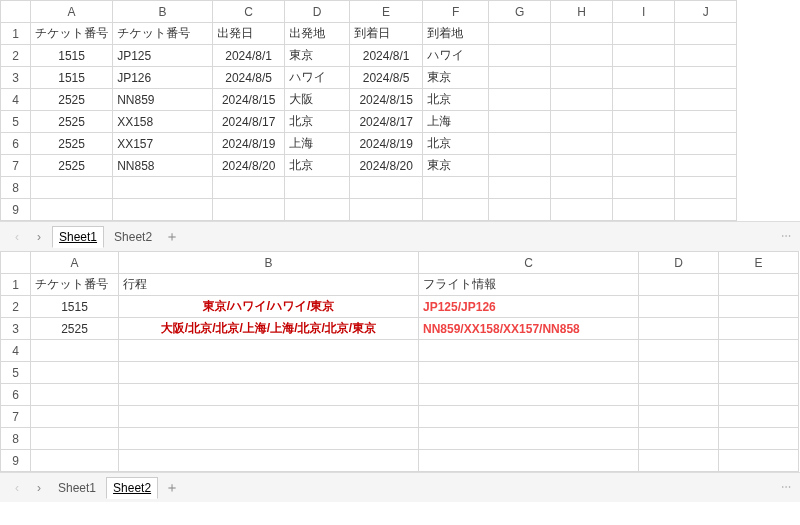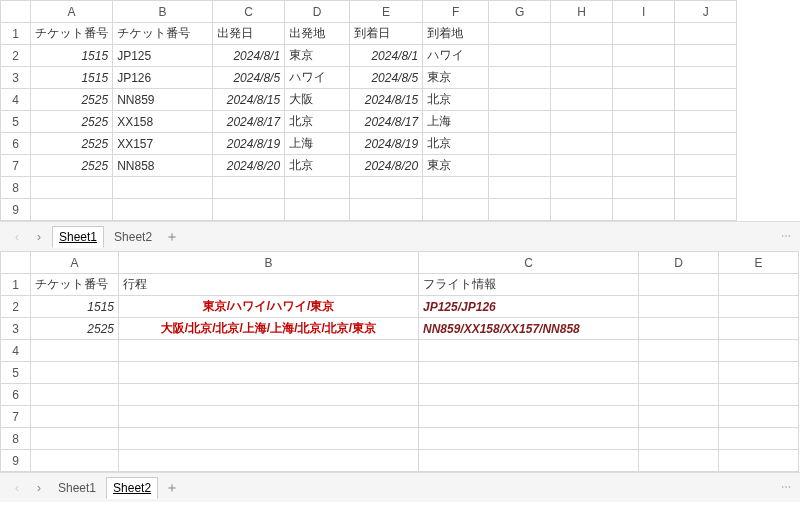--- a/index.html
+++ b/index.html
@@ -41,25 +41,25 @@
     color: #555;
     width: 30px;
     border-left: none;
   }
   .corner {
     background: #efefef;
     width: 30px;
     border-top: none;
     border-left: none;
   }
-  .num { text-align: right; font-style: italic; }
+  .num { text-align: center; }
   .txt { text-align: left; }
   .bold { font-weight: bold; }
   .red { color: #c40000; text-align: center; }
-  .green { color: #7f1d1d; font-style: italic; }
+  .green { color: #ef4444; }
   .tabbar {
     display: flex;
     align-items: center;
     height: 30px;
     background: #f5f5f5;
     border-top: 1px solid #ddd;
     padding: 0 8px;
     gap: 4px;
     position: relative;
   }

